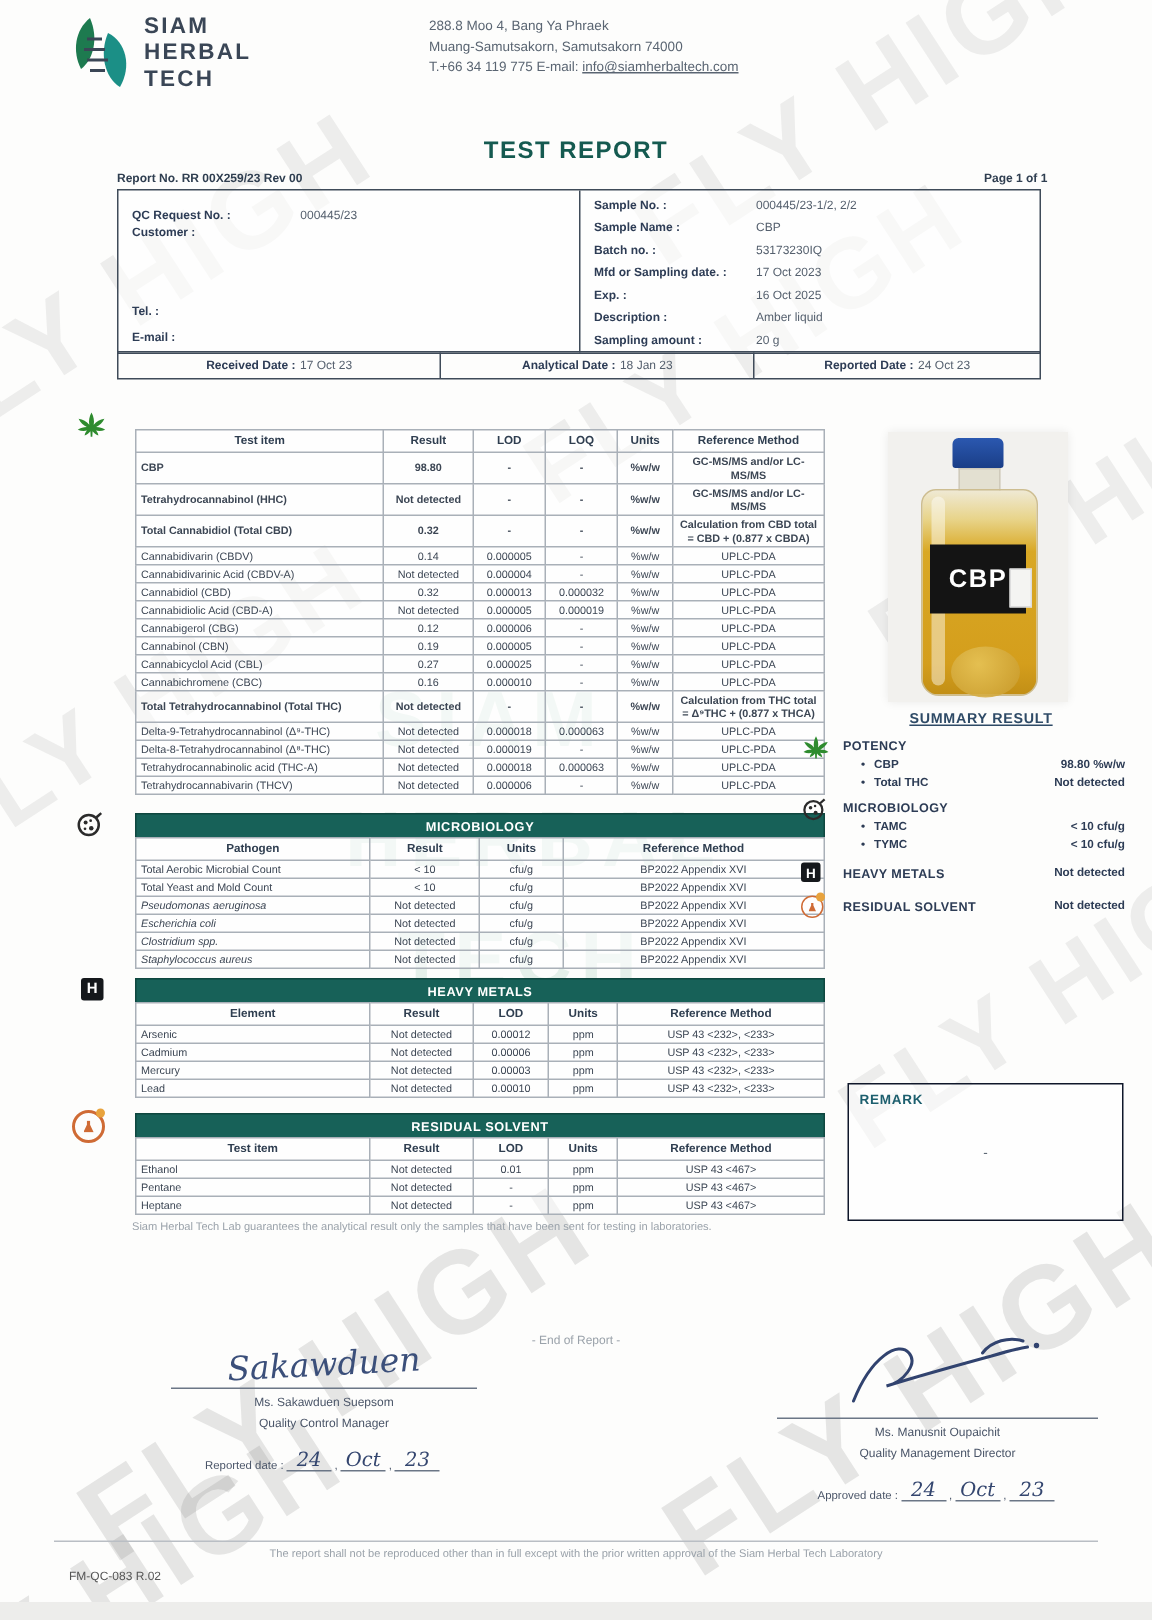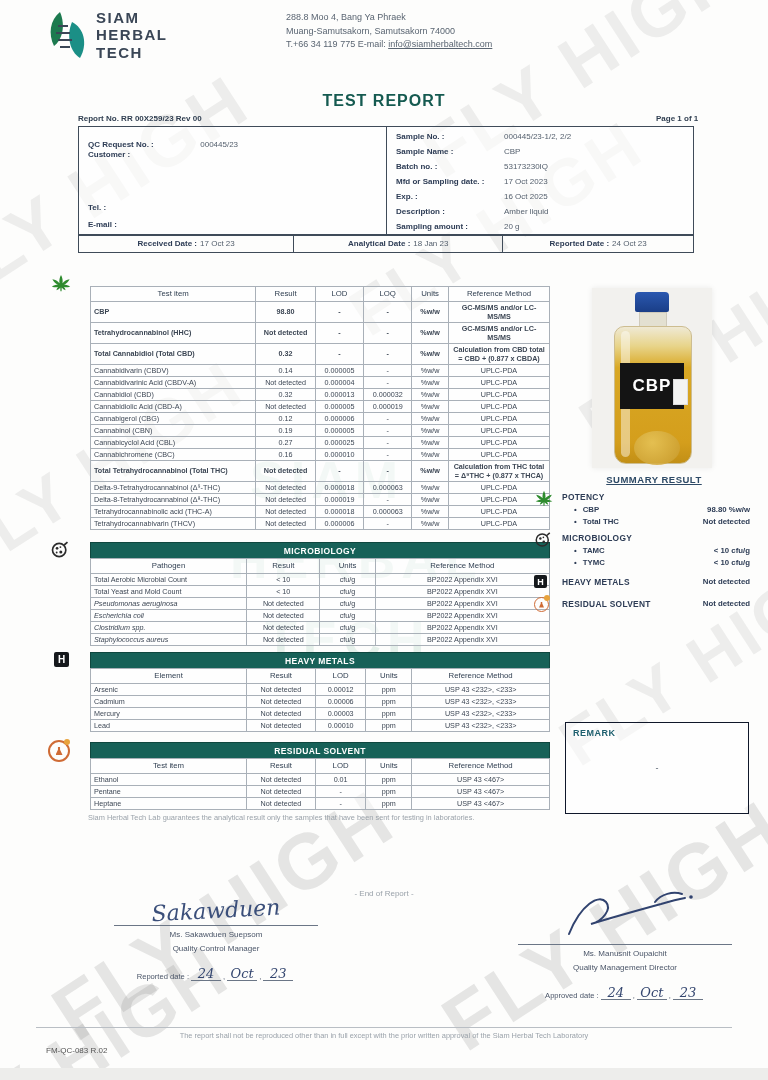--- a/index.html
+++ b/index.html
@@ -44,21 +44,21 @@
   .dates-cell + .dates-cell{border-left:1px solid #3f4b59;}
   .dates-cell .ib-label{margin-right:3px;}
 
   
   .sec{z-index:2;position:absolute;width:460px;left:90px;}
   .tbl-titlebar{background:#176158;color:#fff;font-weight:bold;text-align:center;font-size:8.5px;
       padding:3px 0 2px;border:1px solid #0f473f;border-bottom:none;letter-spacing:.4px;}
   table{border-collapse:collapse;width:100%;font-size:7.2px;background:rgba(255,255,255,.55);}
   table{border:1px solid #3f4b59;}
   th,td{border:1px solid #a9b0b8;padding:1px 3px;color:#3c4654;text-align:center;line-height:1.25;}
-  th{font-weight:normal;font-size:7.8px;color:#2f3e50;padding:2px 3px;}
+  th{font-weight:bold;font-size:7.8px;color:#2f3e50;padding:2px 3px;}
   td:first-child{text-align:left;}
   .row-bold td{font-weight:bold;}
   .cell-italic{font-style:italic;}
   .tbl-cannabinoid th:nth-child(1){width:36%}
   .tbl-cannabinoid th:nth-child(2){width:13%}
   .tbl-cannabinoid th:nth-child(3){width:10.5%}
   .tbl-cannabinoid th:nth-child(4){width:10.5%}
   .tbl-cannabinoid th:nth-child(5){width:8%}
   .tbl-micro th:nth-child(1){width:34%}
   .tbl-micro th:nth-child(2){width:16%}

